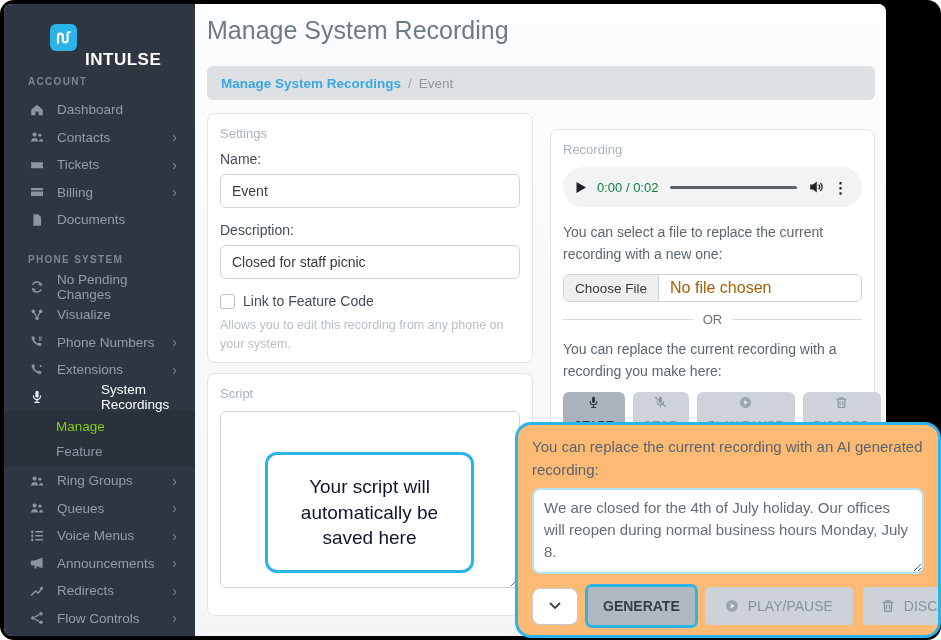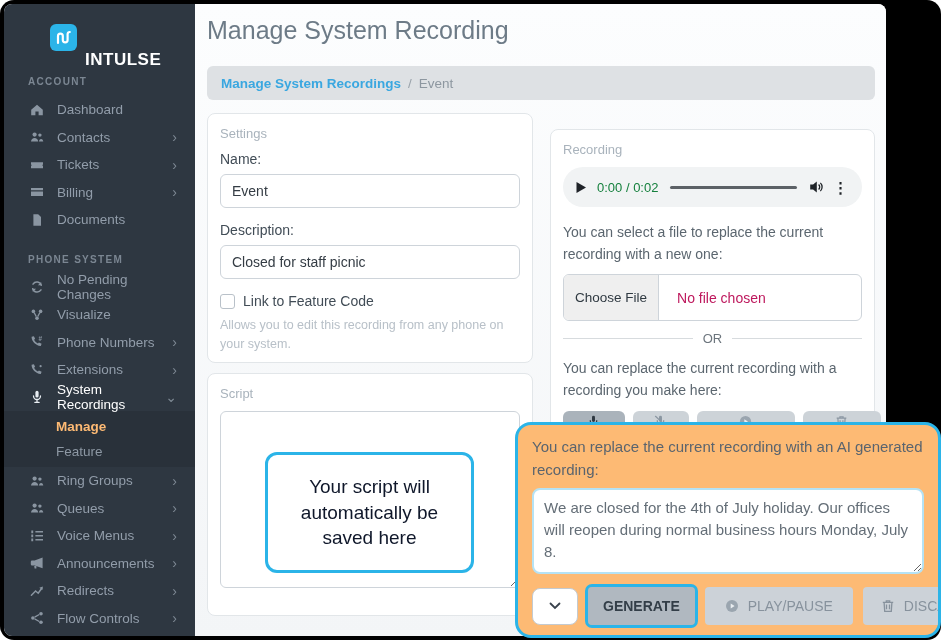--- a/index.html
+++ b/index.html
@@ -11,25 +11,25 @@
   .sidebar { width:191px; background:#2e3741; flex:none; overflow:hidden; }
   .logo-row { display:flex; align-items:center; padding:15px 0 0 46px; height:52px; }
   .logo-box { width:27px; height:27px; background:#2bb4e8; border-radius:6px; display:flex; align-items:center; justify-content:center; flex:none; }
   .logo-box svg { width:19px; height:19px; }
   .logo-text { color:#fff; font-weight:700; font-size:17px; letter-spacing:.5px; margin-left:8px;margin-top:44px; }
   .side-header { padding-left:24px; margin-top:20px; margin-bottom:9px; font-size:10px; font-weight:700; letter-spacing:1.3px; color:#7b8692; }
   .side-item { display:flex; align-items:center; height:27.5px; padding:0 18px 0 26px; color:#929daa; font-size:13.5px; cursor:pointer; }
   .side-item .ico { width:15px; height:14px; margin-right:12px; color:#8a95a1; display:flex; align-items:center; flex:none; }
   .side-item .ico svg { width:14px; height:14px; }
   .side-item .chev { margin-left:auto; color:#7d8893; font-size:14px; line-height:1; }
-  .side-item.active { color:#ffffff; }
+  .side-item.active { color:#ffffff;gap:44px; }
   .side-item.active .ico { color:#e8edf2; }
   .submenu { background:#29313a; padding:3px 0; }
   .sub-item { display:flex; align-items:center; height:25px; padding-left:52px; font-size:13.5px; color:#8d98a4; cursor:pointer; }
-  .sub-item.active { color:#fdba74; font-weight:700;text-align:right; }
+  .sub-item.active { color:#84cc16; font-weight:400;text-align:right; }
 
   
   .main { flex:1; position:relative; background:linear-gradient(#fcfdfe, #f3f5f7); overflow:hidden; }
   .page-title { position:absolute; left:12px; top:12px; font-size:25px; font-weight:300; color:#6d7b87; }
   .breadcrumb { position:absolute; left:12px; right:11px; top:62px; height:34px; background:#dee1e4; border-radius:6px; display:flex; align-items:center; padding:0 14px; font-size:13.5px; }
   .crumb-link { color:#3aa7e0; font-weight:600; cursor:pointer; }
   .crumb-sep { color:#9aa3ab; margin:0 7px; }
   .crumb-cur { color:#8d97a0; }
 
   .card { position:absolute; background:#fff; border:1px solid #e2e6e9; border-radius:8px; padding:12px; }
@@ -51,23 +51,23 @@
   .player { height:40px; background:#f1f3f4; border-radius:20px; display:flex; align-items:center; padding:0 14px 0 12px; margin-bottom:15px; }
   .play-tri { width:12px; height:13px; color:#1f2328; flex:none; cursor:pointer; display:flex; }
   .play-tri svg { width:12px; height:13px; }
   .player-time { font-size:13px; color:#15803d; margin:0 12px 0 10px; white-space:nowrap; }
   .player-track { flex:1; height:3px; background:#5c6166; border-radius:2px; cursor:pointer; }
   .vol { width:15px; height:14px; color:#1f2328; margin-left:12px; cursor:pointer; display:flex; }
   .vol svg { width:15px; height:14px; }
   .dots { color:#1f2328; font-size:15px; font-weight:700; margin-left:9px; cursor:pointer; line-height:1; }
 
   .para { font-size:14px; color:#5b666f; line-height:1.55; margin-bottom:9px; }
-  .file-input { display:flex; align-items:center; height:47px; border:1px solid #ced4da; border-radius:6px; overflow:hidden; background:#fff; margin-bottom:10px; cursor:pointer; }
+  .file-input { display:flex; align-items:center; height:28px; border:1px solid #ced4da; border-radius:6px; overflow:hidden; background:#fff; margin-bottom:10px; cursor:pointer; }
   .choose-file { height:100%; display:flex; align-items:center; padding:0 11px; background:#efefef; border-right:1px solid #ced4da; font-size:13.5px; color:#2f3941; }
-  .no-file { padding:0 18px; font-size:14px; color:#be185d; }
+  .no-file { padding:0 11px; font-size:16px; color:#a16207; }
   .or-divider { display:flex; align-items:center; color:#6c757d; font-size:13px; margin:4px 0 12px; }
   .or-divider::before, .or-divider::after { content:""; flex:1; height:1px; background:#d7dbde; }
   .or-divider span { margin:0 10px; }
 
   .rec-buttons { display:flex; gap:8px; margin-top:2px; }
   .rec-btn { height:45px; border:none; border-radius:6px; display:flex; flex-direction:column; align-items:center; justify-content:center; gap:10px; font-family:"Liberation Sans",sans-serif; font-size:12.5px; cursor:pointer; padding:0 11px; }
   .rec-btn svg { width:13px; height:13px; }
   .rec-btn.primary { background:#aab3bb; color:#2e3841; }
   .rec-btn.muted { background:#cdd3d8; color:#8b97a2; }
 

